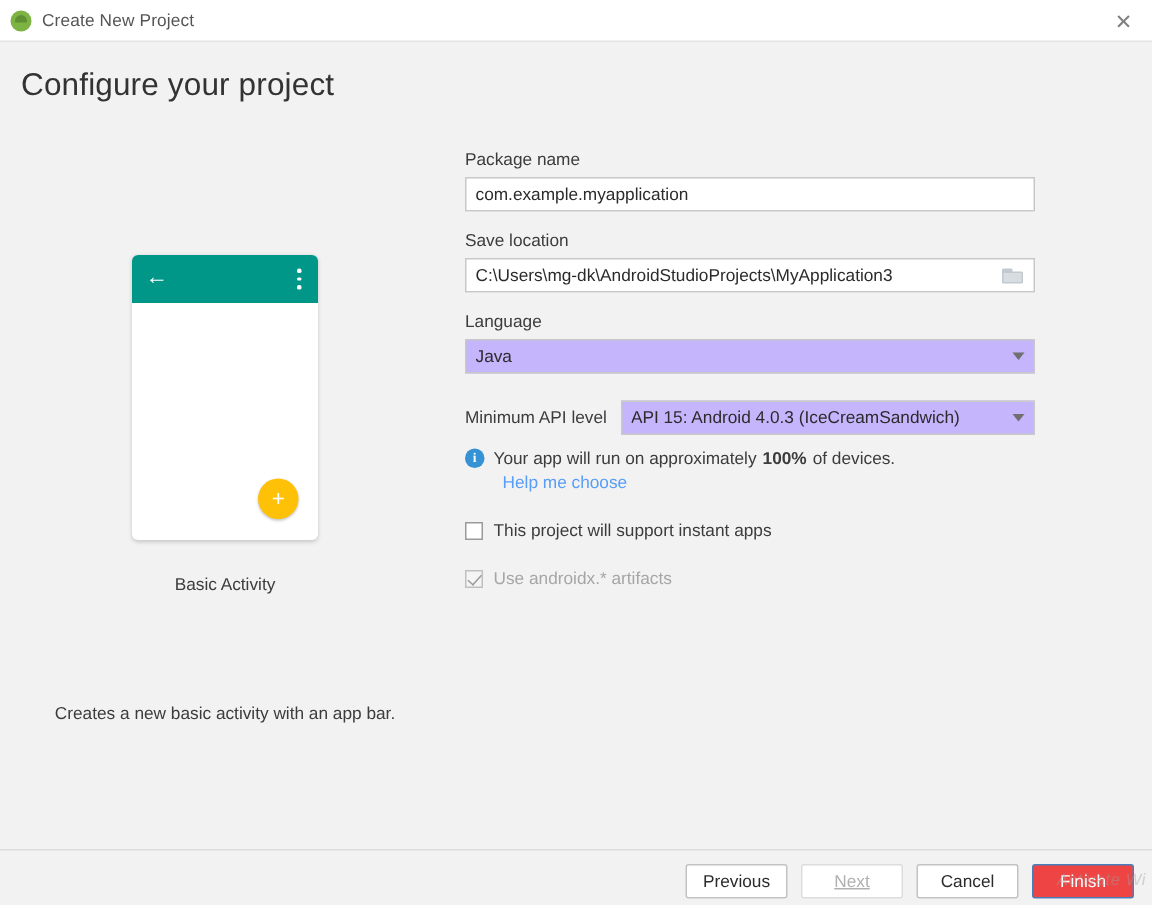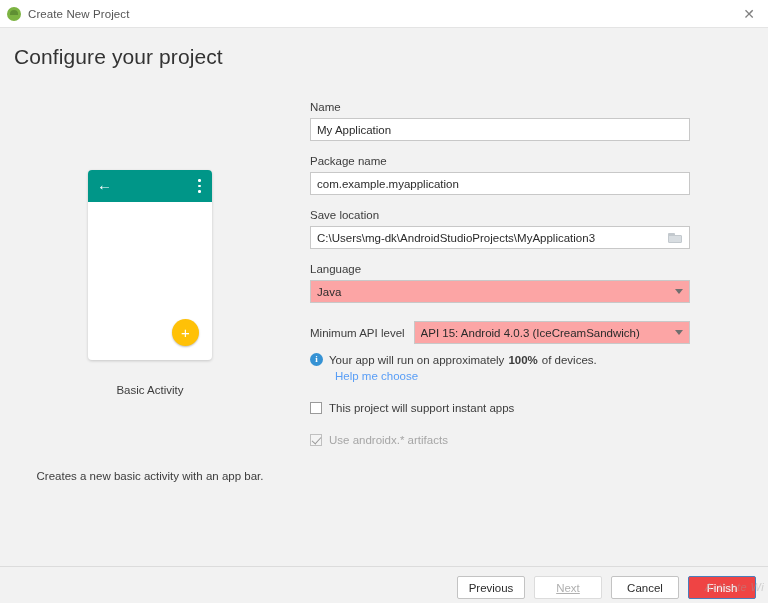--- a/index.html
+++ b/index.html
@@ -182,21 +182,21 @@
     position: absolute;
     left: 0; top: 3.5px;
     width: 14px; height: 8px;
     background: #d8dde1;
     border: 1px solid #c3c9ce;
     box-sizing: border-box;
     border-radius: 1px;
   }
   .combo {
     height: 23px;
-    background: #fca5a5;
+    background: #c4b5fd;
     border: 1px solid #c8c8c8;
     display: flex;
     align-items: center;
     padding: 0 6px;
     box-sizing: border-box;
     font-size: 11.5px;
     color: #2b2b2b;
   }
   .combo .val { flex: 1; white-space: nowrap; overflow: hidden; }
   .caret {
@@ -345,26 +345,20 @@
       </div>
     </div>
     <div class="phone-fab">+</div>
   </div>
   <div class="preview-label">Basic Activity</div>
   <div class="preview-desc">Creates a new basic activity with an app bar.</div>
 </div>
 
 <div class="form-pane">
 
-  <div class="field-group">
-    <div class="field-label">Name</div>
-    <div class="textbox">
-      <span class="val">My Application</span>
-    </div>
-  </div>
 
   <div class="field-group">
     <div class="field-label">Package name</div>
     <div class="textbox">
       <span class="val">com.example.myapplication</span>
     </div>
   </div>
 
   <div class="field-group">
     <div class="field-label">Save location</div>

